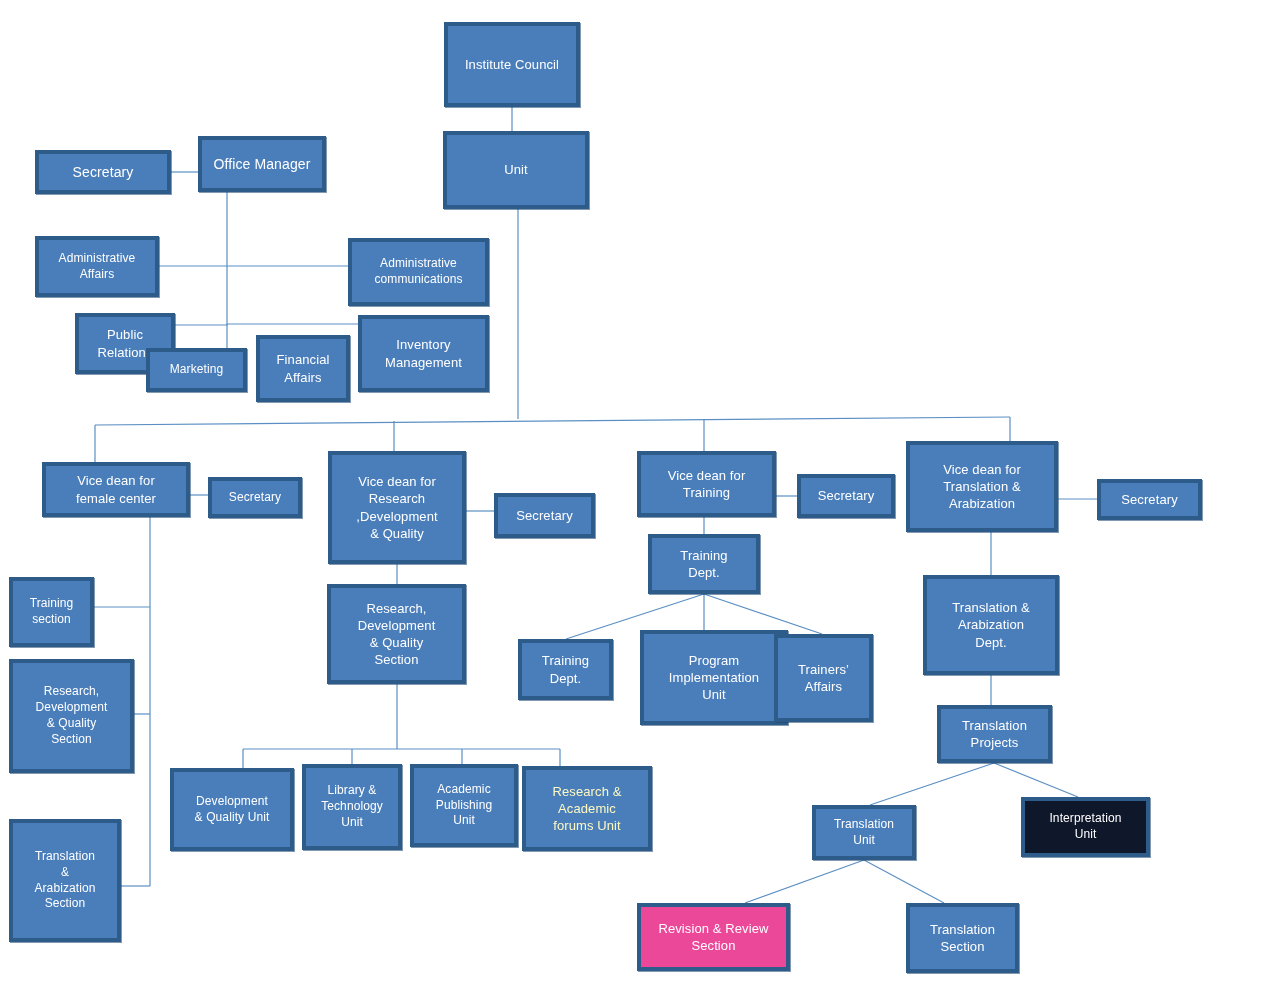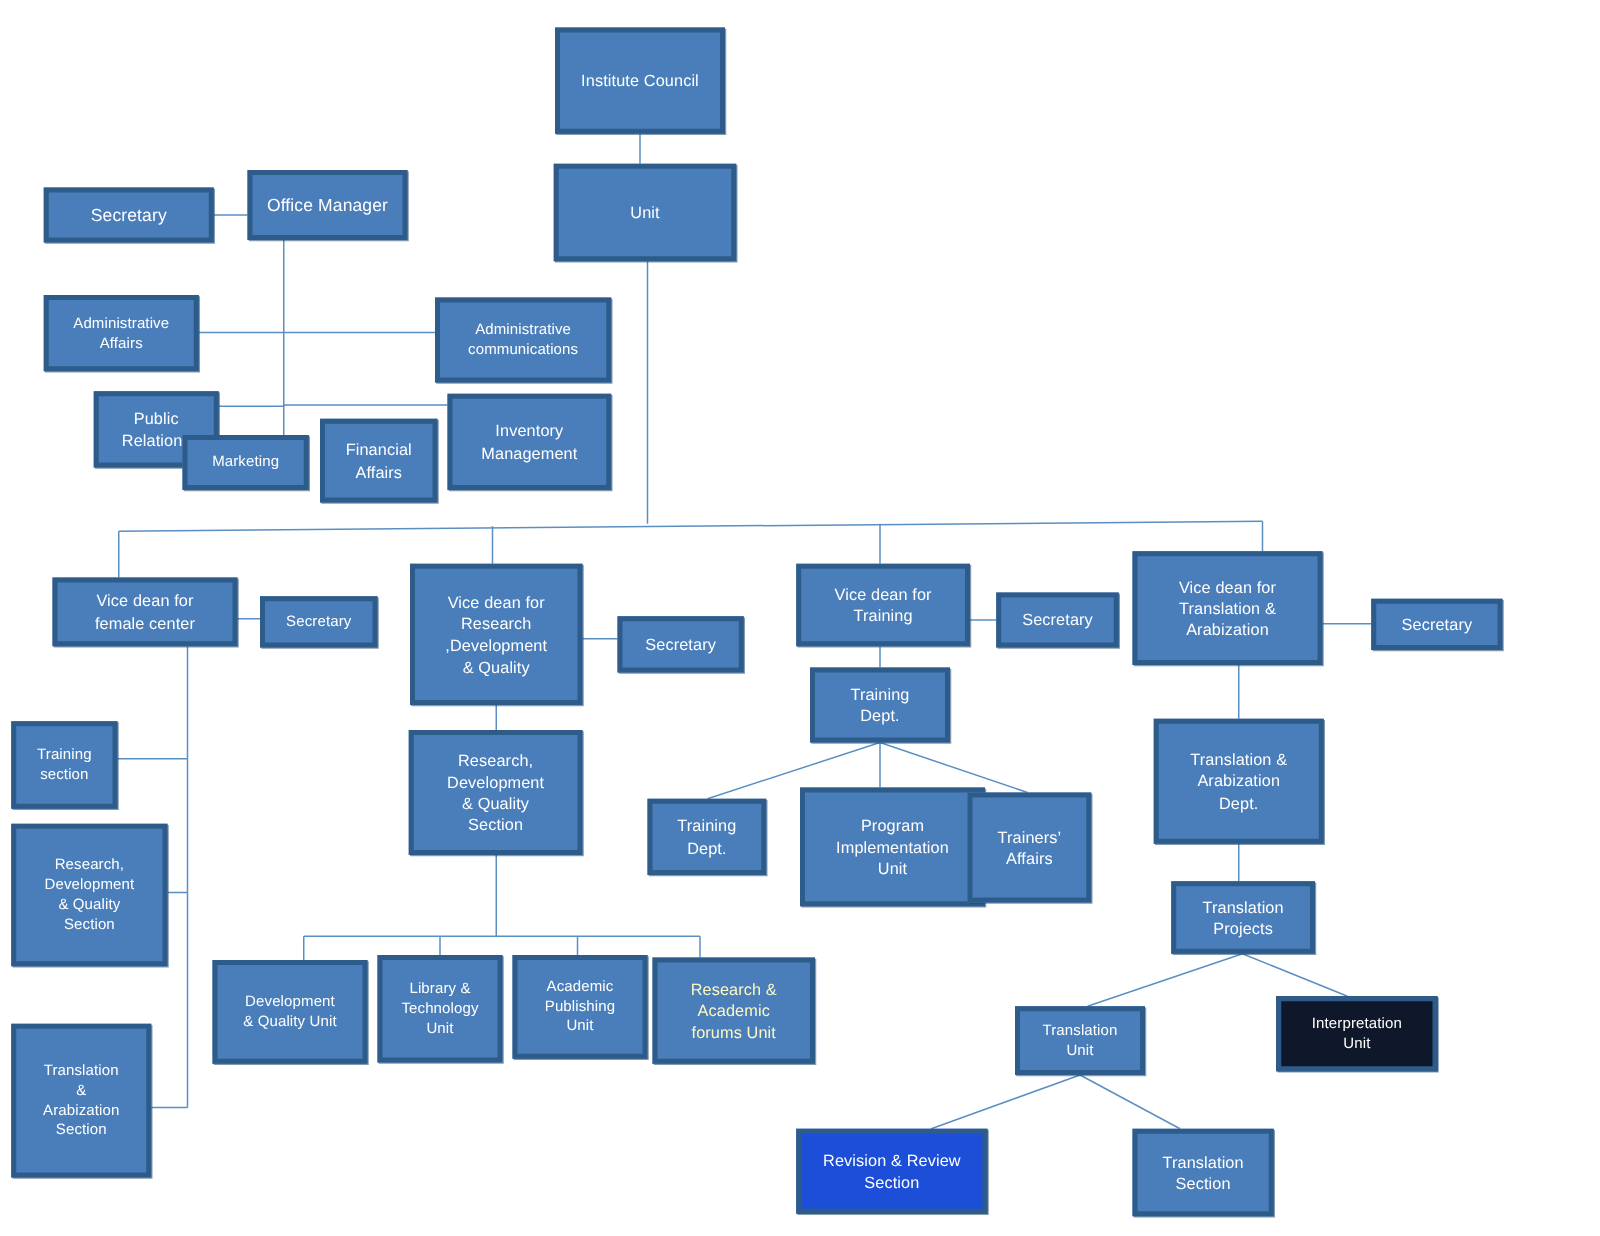--- a/index.html
+++ b/index.html
@@ -153,17 +153,17 @@
     <div class="node" style="left: 1097px; top: 479px; width: 105px; height: 41px; font-size: 13px; background: rgb(74, 126, 187); border-color: rgb(46, 92, 138); color: rgb(255, 255, 255);">Secretary</div>
     <div class="node" style="left: 923px; top: 575px; width: 136px; height: 100px; font-size: 13px; background: rgb(74, 126, 187); border-color: rgb(46, 92, 138); color: rgb(255, 255, 255);">Translation &amp;
 Arabization
 Dept.</div>
     <div class="node" style="left: 937px; top: 705px; width: 115px; height: 58px; font-size: 13px; background: rgb(74, 126, 187); border-color: rgb(46, 92, 138); color: rgb(255, 255, 255);">Translation
 Projects</div>
     <div class="node" style="left: 812px; top: 805px; width: 104px; height: 55px; font-size: 12px; background: rgb(74, 126, 187); border-color: rgb(46, 92, 138); color: rgb(255, 255, 255);">Translation
 Unit</div>
     <div class="node" style="left: 1021px; top: 797px; width: 129px; height: 60px; font-size: 12px; background: #0f172a; border-color: rgb(46, 92, 138); color: rgb(255, 255, 255);">Interpretation
 Unit</div>
-    <div class="node" style="left: 637px; top: 903px; width: 153px; height: 68px; font-size: 13px; background: #1d4ed8; border-color: rgb(46, 92, 138); color: rgb(255, 255, 255);">Revision &amp; Review
+    <div class="node" style="left: 637px; top: 903px; width: 153px; height: 68px; font-size: 13px; background: #ec4899; border-color: rgb(46, 92, 138); color: rgb(255, 255, 255);">Revision &amp; Review
 Section</div>
     <div class="node" style="left: 906px; top: 903px; width: 113px; height: 70px; font-size: 13px; background: rgb(74, 126, 187); border-color: rgb(46, 92, 138); color: rgb(255, 255, 255);">Translation
 Section</div>
   </div>
 
 </body></html>

